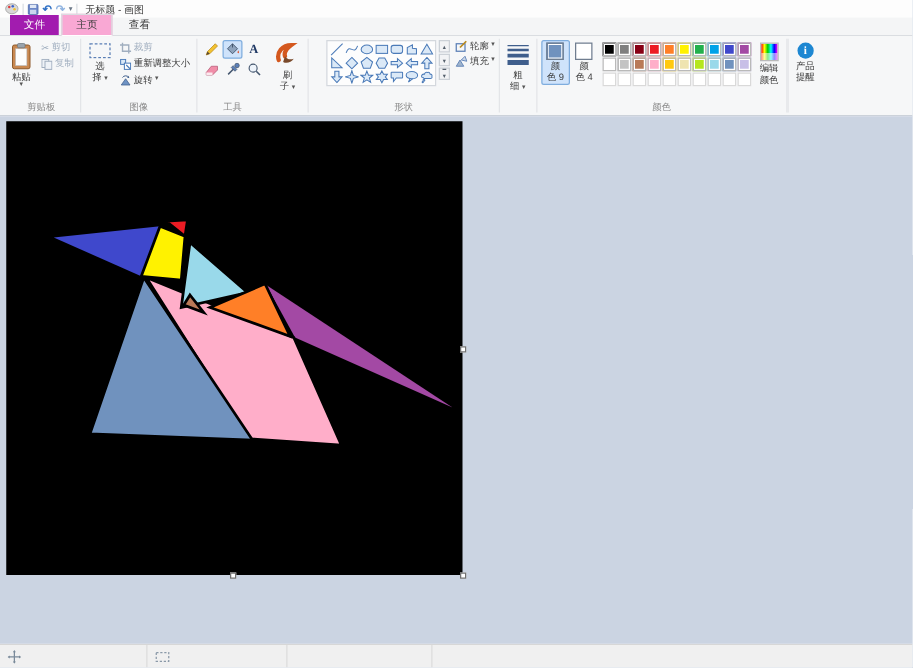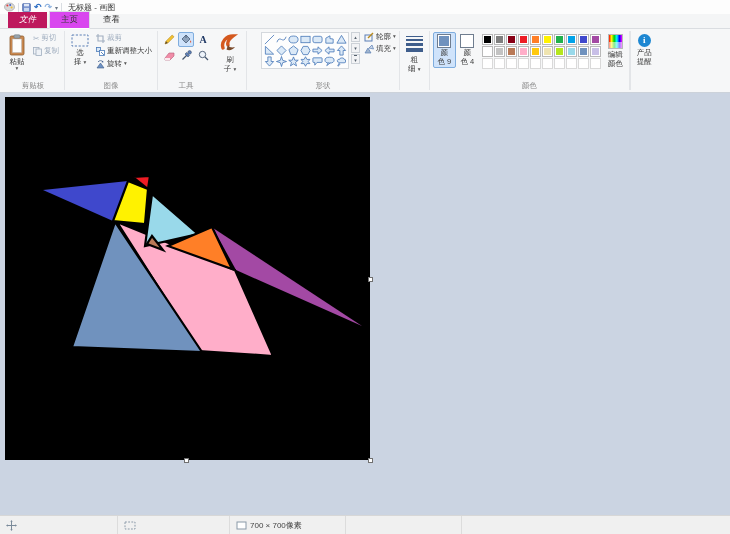--- a/index.html
+++ b/index.html
@@ -12,22 +12,22 @@
   .qa-sep { width:1px; height:9px; background:#d9dde2; }
   .glyph-btn { font-size:9px; line-height:9px; }
   .undo-g { color:#2e6fc4; font-weight:bold; }
   .redo-g { color:#8fb3e0; font-weight:bold; }
   .caret-g { color:#6b7787; font-size:6px; }
   .title-text { color:#333; margin-left:3px; }
 
   
   .tabrow { height:15px; background:#f4f5f6; display:flex; align-items:flex-end; padding-left:8px; flex:0 0 auto; border-bottom:1px solid #dadde1; }
   .tab { font-size:8.5px; padding:2px 11px 2px; margin-right:2px; color:#3b3b3b; }
-  .tab-file { background:#be185d; color:#fff;font-style:italic; }
-  .tab-active { background:#d946ef; border:1px solid #dadde1; border-bottom:1px solid #fff; margin-bottom:-1px; }
+  .tab-file { background:#a21caf; color:#fff; }
+  .tab-active { background:#f9a8d4; border:1px solid #dadde1; border-bottom:1px solid #fff; margin-bottom:-1px; }
 
   
   .ribbon { height:64px; background:#f6f7f8; border-bottom:1px solid #ccd2da; display:flex; align-items:stretch; flex:0 0 auto; padding-left:2px; }
   .rgroup { position:relative; display:flex; align-items:flex-start; padding:3px 3px 12px; }
   .rgroup-label { position:absolute; bottom:1px; left:0; right:0; text-align:center; font-size:7.5px; color:#8a8a8a; white-space:nowrap; }
   .gsep { width:1px; background:#e3e5e8; margin:2px 0; flex:0 0 auto; }
 
   .bigbtn { display:flex; flex-direction:column; align-items:center; font-size:7.5px; line-height:1.2; padding:1px 2px; border:1px solid transparent; border-radius:2px; text-align:center; }
   .bigbtn .ic { margin-bottom:1px; }
   .smallcol { display:flex; flex-direction:column; justify-content:flex-start; gap:1px; margin-left:2px; }
@@ -483,22 +483,16 @@
       <svg width="11" height="11" viewBox="0 0 11 11">
         <path d="M5.5 1 L5.5 10 M1 5.5 L10 5.5" stroke="#7a8a9a" stroke-width="1"></path>
         <path d="M5.5 0 L4.3 1.8 L6.7 1.8 Z M5.5 11 L4.3 9.2 L6.7 9.2 Z M0 5.5 L1.8 4.3 L1.8 6.7 Z M11 5.5 L9.2 4.3 L9.2 6.7 Z" fill="#7a8a9a"></path>
       </svg>
     </div>
     <div class="scell sc2">
       <svg width="12" height="9" viewBox="0 0 12 9">
         <rect x="1" y="1" width="10" height="7" fill="none" stroke="#8a99a8" stroke-width="1" stroke-dasharray="1.8 1.4"></rect>
       </svg>
     </div>
-    <div class="scell sc3">
-      <svg width="11" height="9" viewBox="0 0 11 9">
-        <rect x="1" y="1" width="9" height="7" fill="#fff" stroke="#8a99a8" stroke-width="1"></rect>
-      </svg>
-      <span>700 × 700像素</span>
-    </div>
     <div class="scell sc4"></div>
     <div class="scell sc5"></div>
   </div>
 </div>
 
 </body></html>

